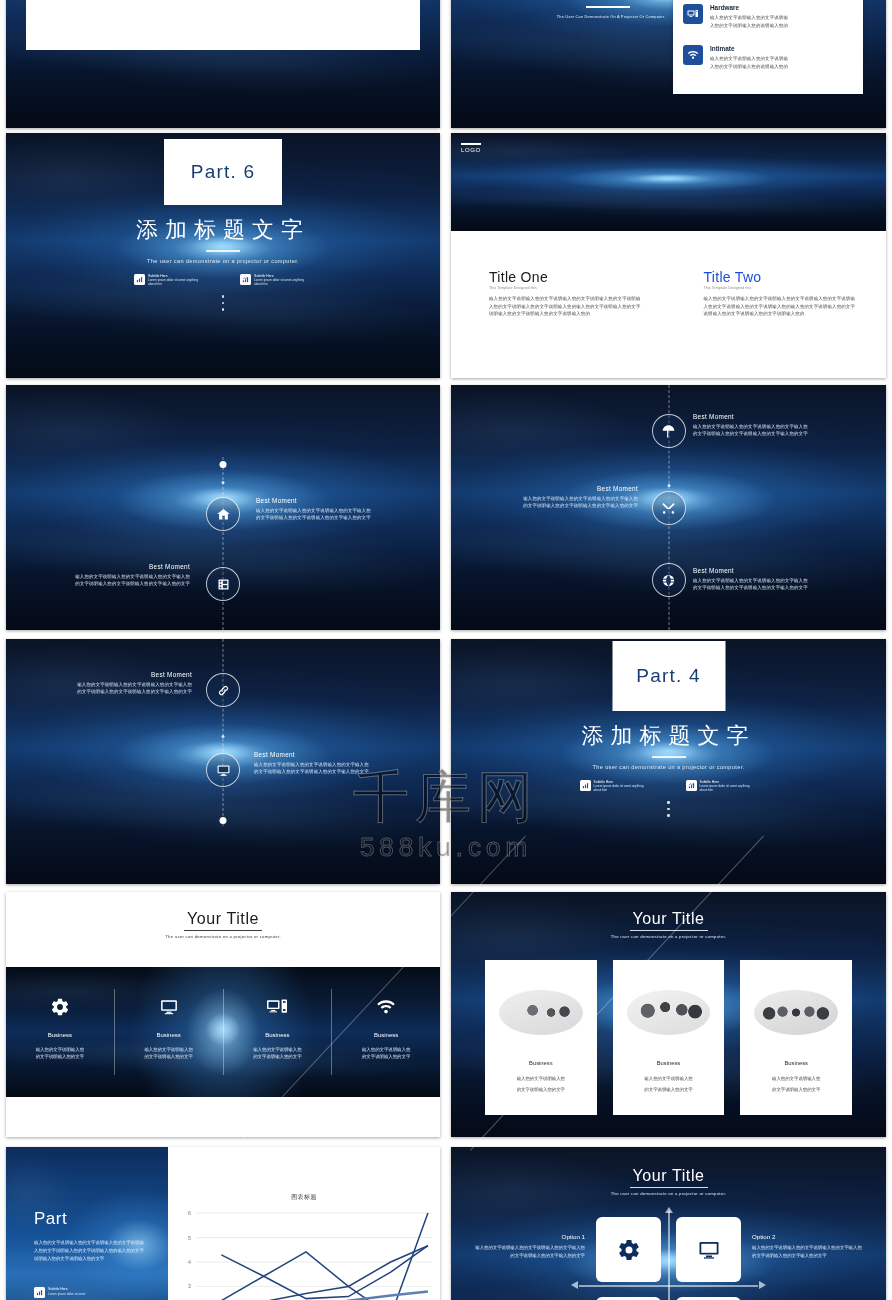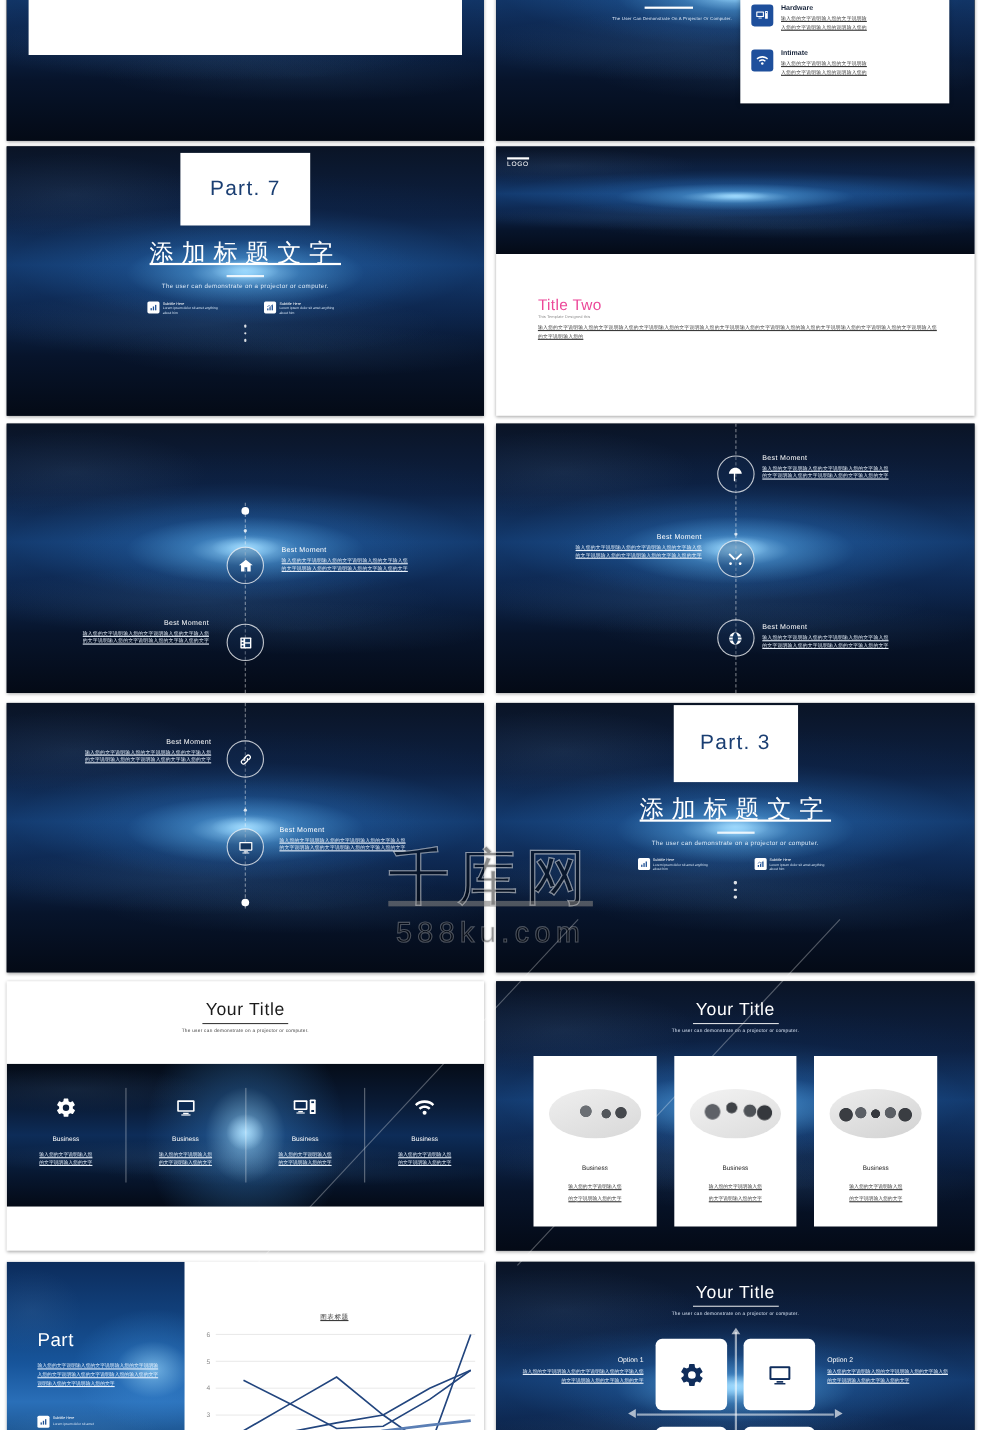--- a/index.html
+++ b/index.html
@@ -26,21 +26,21 @@
       radial-gradient(ellipse 90% 40% at 50% 44%, rgba(40,105,175,.55) 0%, rgba(14,40,80,.25) 55%, rgba(0,0,0,0) 85%),
       linear-gradient(to bottom, #0a1426 0%, #0d2143 26%, #15417a 44%, #0e2a55 58%, #07142b 78%, #040a16 100%);
   }
   .bg::after{
     content:""; position:absolute; inset:0;
     background:
       radial-gradient(ellipse 70% 18% at 42% 66%, rgba(120,180,235,.12) 0%, rgba(0,0,0,0) 70%),
       radial-gradient(ellipse 60% 14% at 62% 76%, rgba(90,150,210,.10) 0%, rgba(0,0,0,0) 70%),
       radial-gradient(ellipse 40% 22% at 14% 18%, rgba(120,160,200,.10) 0%, rgba(0,0,0,0) 70%);
   }
-  .cn { font-family:"DejaVu Sans","Liberation Sans",sans-serif;text-decoration:underline; }
+  .cn { font-family:"DejaVu Sans","Liberation Sans",sans-serif; }
 
   
   .ctr { text-align:center; }
   .body-cn { font-size:4.4px; line-height:1.65; color:#e8f1fb; letter-spacing:.2px; }
   .body-cn-d { font-size:4.4px; line-height:1.72; color:#3a3a3a; letter-spacing:.2px; }
   .moment { font-size:6.4px; color:#fff; letter-spacing:.3px; margin-bottom:3px; }
 
   
   .tl-line { position:absolute; left:50%; top:0; bottom:0; width:0;
     border-left:1px dashed rgba(255,255,255,.45); transform:translateX(-.5px); }
@@ -173,21 +173,21 @@
         <div class="cn body-cn-d" style="margin-top:3px;">输入您的文字说明输入您的文字说明输</div>
         <div class="cn body-cn-d">入您的文字说明输入您的说明输入您的</div>
       </div>
     </div>
   </div>
 </div>
 
 <div class="slide" style="left:6px; top:133px; width:434px; height:245px;">
   <div class="bg"></div>
   <div class="part-chip" style="top:6px; width:118px; height:66px;">
-    <span>Part. 7</span>
+    <span>Part. 6</span>
   </div>
   <div class="ctr" style="position:absolute;left:0;right:0;top:82px;">
     <div class="cn big-cn">添加标题文字</div>
     <div class="rule"></div>
     <div class="sub-en">The user can demonstrate on a projector or computer.</div>
 
     <div class="mini-row">
       <div class="mini">
         <div class="mini-ic">
           <svg viewBox="0 0 24 24">
@@ -233,21 +233,26 @@
            linear-gradient(to bottom,#050b18 0%,#071530 40%,#0c2photo 0%,#0b2347 72%,#071630 100%);
            background-color:#071530;"></div>
   </div>
   <div style="position:absolute;left:10px;top:10px;">
     <div style="width:20px;height:1.6px;background:#fff;"></div>
     <div style="font-size:6px;color:#fff;letter-spacing:.6px;margin-top:2px;">LOGO</div>
   </div>
 
   <div style="position:absolute;left:38px;right:30px;top:136px;display:flex;gap:62px;">
     <div style="flex:1;">
-      <div style="font-size:14px;color:#ec4899;font-weight:400;letter-spacing:.3px;">Title Two</div>
+      <div style="font-size:14px;color:#1b1b1b;font-weight:400;letter-spacing:.3px;">Title One</div>
+      <div style="font-size:3.6px;color:#8a8a8a;margin-top:1px;letter-spacing:.1px;">This Template Designed this</div>
+      <div class="cn body-cn-d" style="margin-top:5px;">输入您的文字说明输入您的文字说明输入您的文字说明输入您的文字说明输入您的文字说明输入您的文字说明输入您的输入您的文字说明输入您的文字说明输入您的文字说明输入您的文字说明输入您的</div>
+    </div>
+    <div style="flex:1;">
+      <div style="font-size:14px;color:#1d4ed8;font-weight:400;letter-spacing:.3px;">Title Two</div>
       <div style="font-size:3.6px;color:#8a8a8a;margin-top:1px;letter-spacing:.1px;">This Template Designed this</div>
       <div class="cn body-cn-d" style="margin-top:5px;">输入您的文字说明输入您的文字说明输入您的文字说明输入您的文字说明输入您的文字说明输入您的文字说明输入您的输入您的文字说明输入您的文字说明输入您的文字说明输入您的文字说明输入您的</div>
     </div>
   </div>
 </div>
 
 <div class="slide" style="left:6px; top:385px; width:434px; height:245px;">
   <div class="bg"></div>
   <div class="tl-line" style="top:72px;"></div>
   <div class="dot" style="top:76px;"></div>
@@ -346,21 +351,21 @@
     <div class="moment">Best Moment</div>
     <div class="cn body-cn">输入您的文字说明输入您的文字说明输入您的文字输入您的文字说明输入您的文字说明输入您的文字输入您的文字</div>
   </div>
 
   <div class="dot" style="top:178px;"></div>
 </div>
 
 <div class="slide" style="left:451px; top:639px; width:435px; height:245px;">
   <div class="bg"></div>
   <div class="part-chip" style="top:2px; width:113px; height:70px;">
-    <span>Part. 3</span>
+    <span>Part. 4</span>
   </div>
   <div class="ctr" style="position:absolute;left:0;right:0;top:82px;">
     <div class="cn big-cn">添加标题文字</div>
     <div class="rule"></div>
     <div class="sub-en">The user can demonstrate on a projector or computer.</div>
 
     <div class="mini-row">
       <div class="mini">
         <div class="mini-ic">
           <svg viewBox="0 0 24 24">

